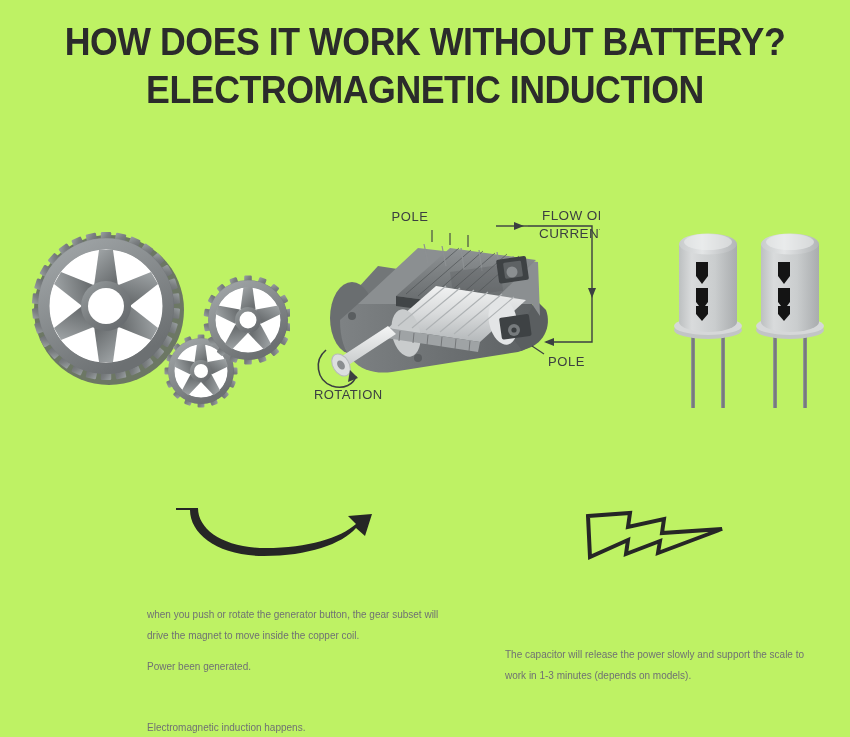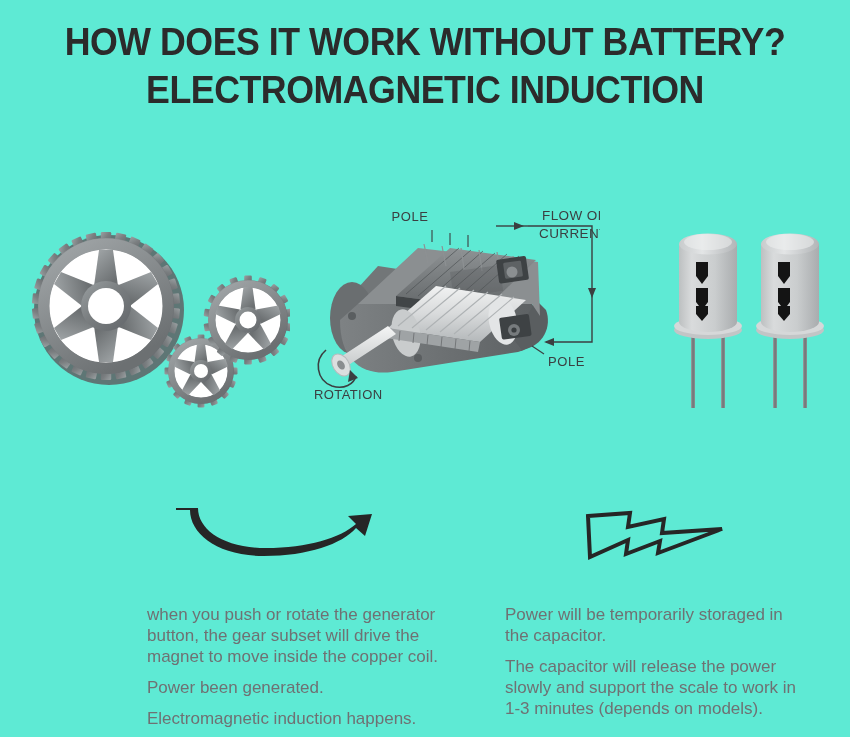--- a/index.html
+++ b/index.html
@@ -4,21 +4,21 @@
 <style>
   html, body {
     margin: 0;
     padding: 0;
     background: #ffffff;
   }
   #page {
     position: relative;
     width: 850px;
     height: 737px;
-    background: #5eead4;
+    background: #bef264;
     overflow: hidden;
     font-family: "Liberation Sans", "DejaVu Sans", sans-serif;
     -webkit-font-smoothing: antialiased;
   }
 
   
   .title-block {
     position: absolute;
     left: 0;
     top: 18px;
@@ -80,27 +80,27 @@
   
   .doodle { position: absolute; }
   .doodle-arrow { left: 160px; top: 500px; width: 230px; height: 72px; }
   .doodle-bolt  { left: 572px; top: 496px; width: 160px; height: 74px; }
 
   
   .body-col {
     position: absolute;
     color: #6f7173;
     font-family: "Liberation Sans", "DejaVu Sans", sans-serif;
-    font-size: 17px;
+    font-size: 10px;
     line-height: 21px;
   }
   .body-left  { left: 147px; top: 604px; width: 300px; }
   .body-right { left: 505px; top: 604px; width: 300px; }
   .body-col p { margin: 0 0 10px 0; }
-  .body-col p:last-child { margin-bottom: 0; }
+  .body-col p:last-child { margin-bottom: 0; margin-top: 40px; }
 </style>
 </head>
 <body>
 
 <div id="page">
 
   <div class="title-block">
     <span class="title-line">HOW DOES IT WORK WITHOUT BATTERY?</span>
     <span class="title-line">ELECTROMAGNETIC INDUCTION</span>
   </div>
@@ -504,17 +504,16 @@
     </svg>
   </div>
 
   <div class="body-col body-left">
     <p>when you push or rotate the generator button, the gear subset will drive the magnet to move inside the copper coil.</p>
     <p>Power been generated.</p>
     <p>Electromagnetic induction happens.</p>
   </div>
 
   <div class="body-col body-right">
-    <p>Power will be temporarily storaged in the capacitor.</p>
     <p>The capacitor will release the power slowly and support the scale to work in 1-3 minutes (depends on models).</p>
   </div>
 
 </div>
 
 </body></html>

